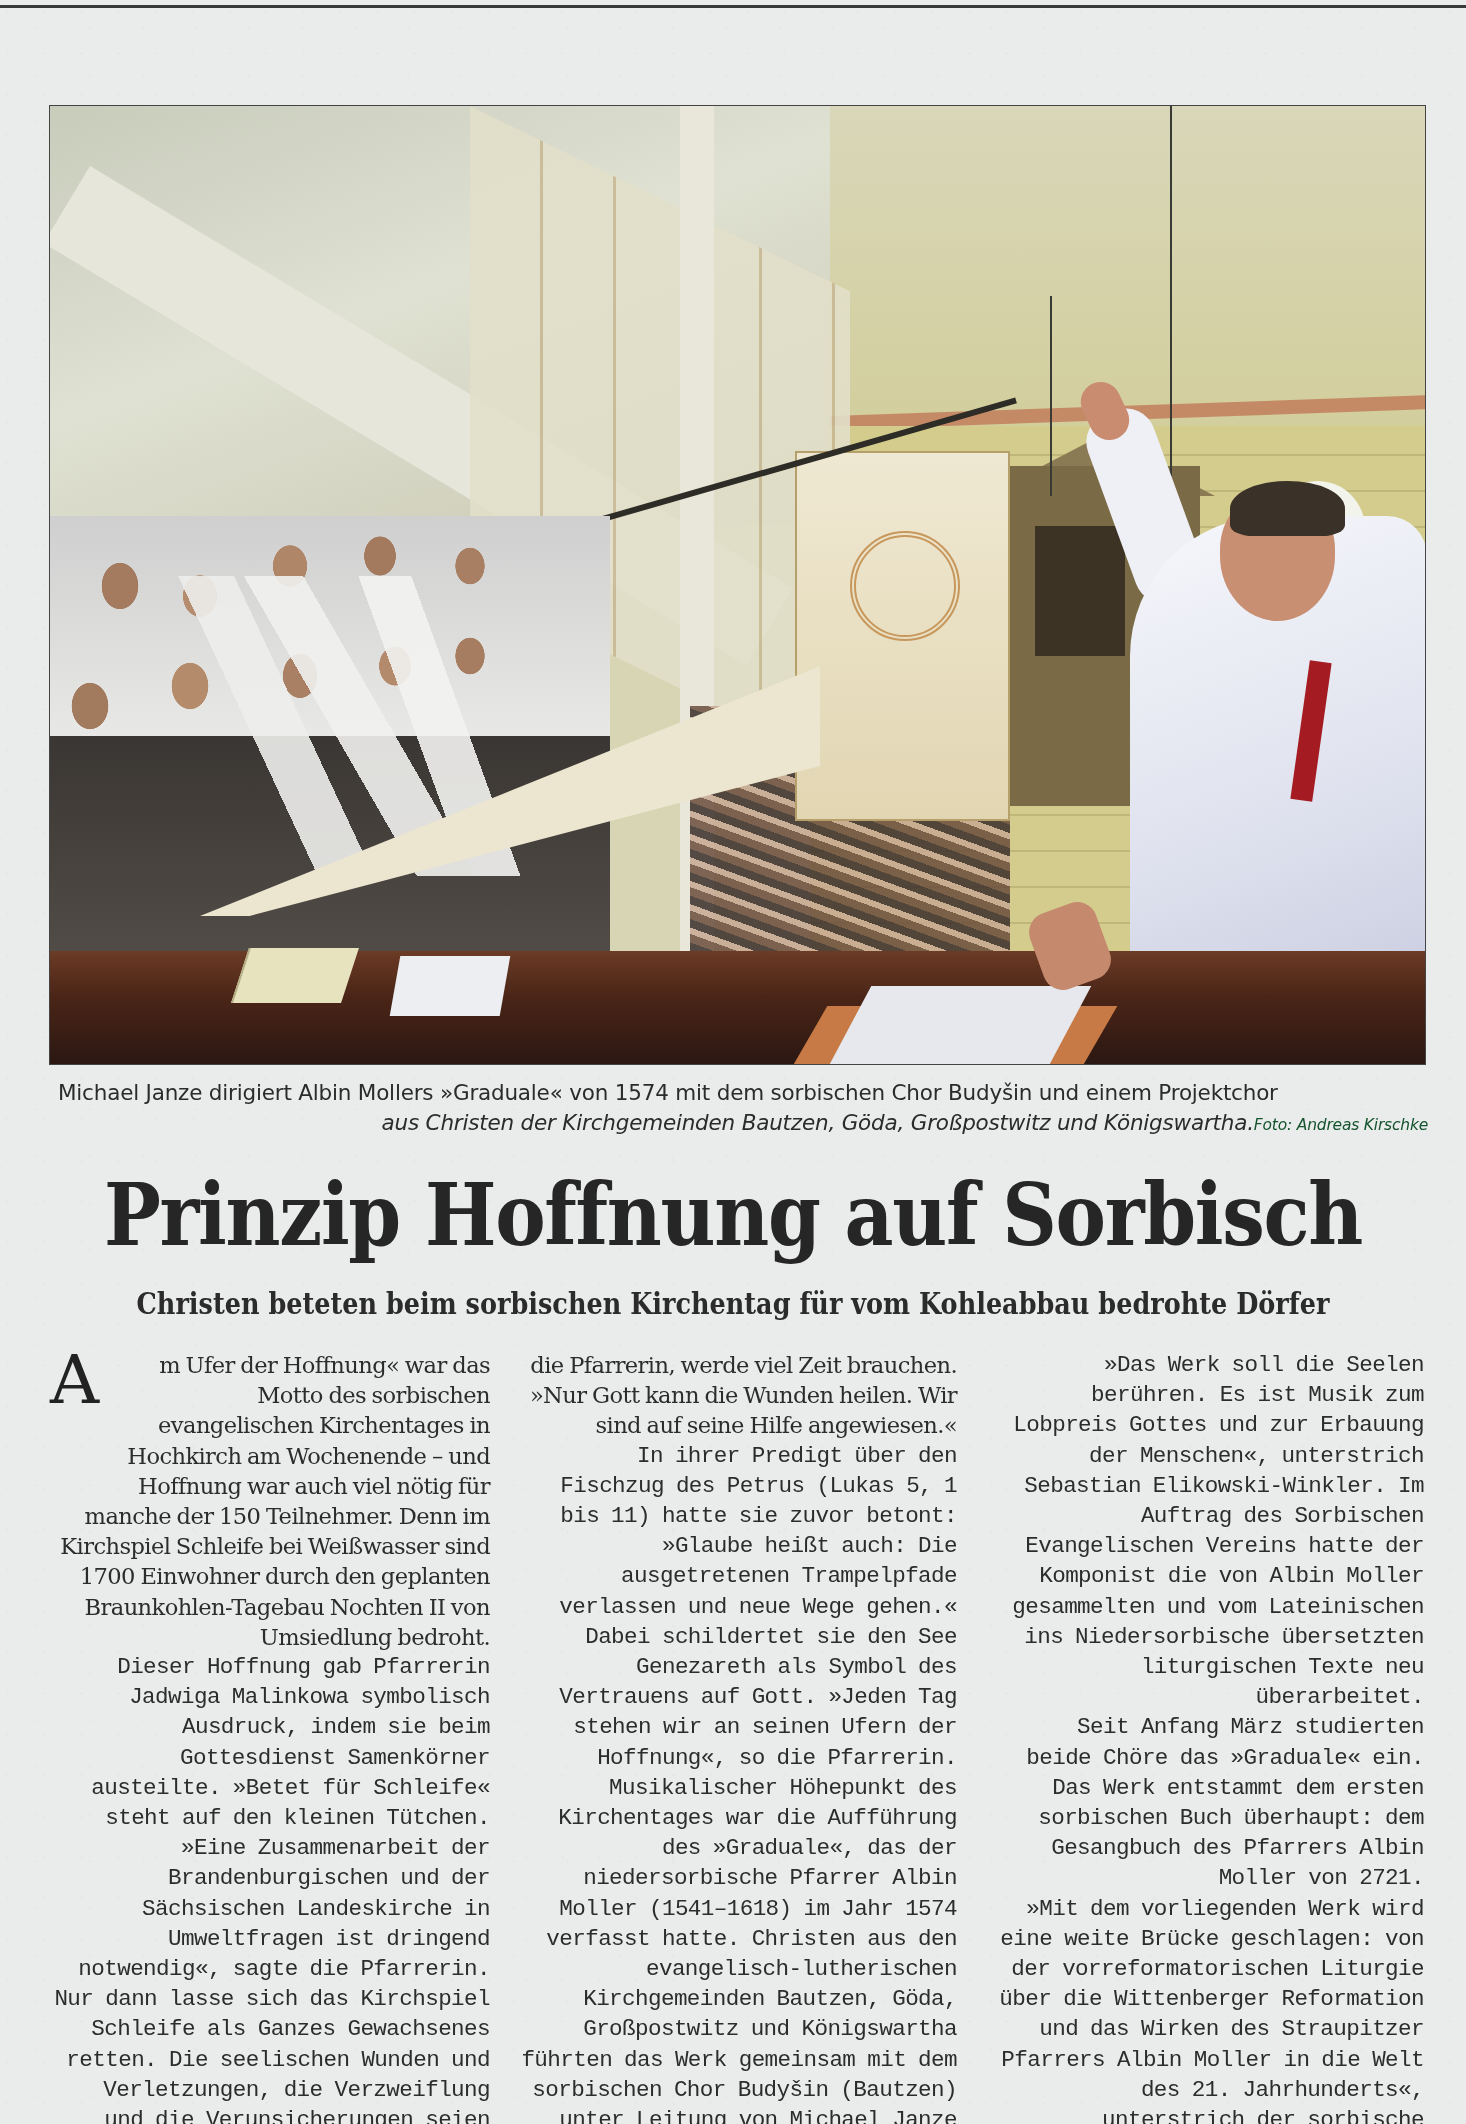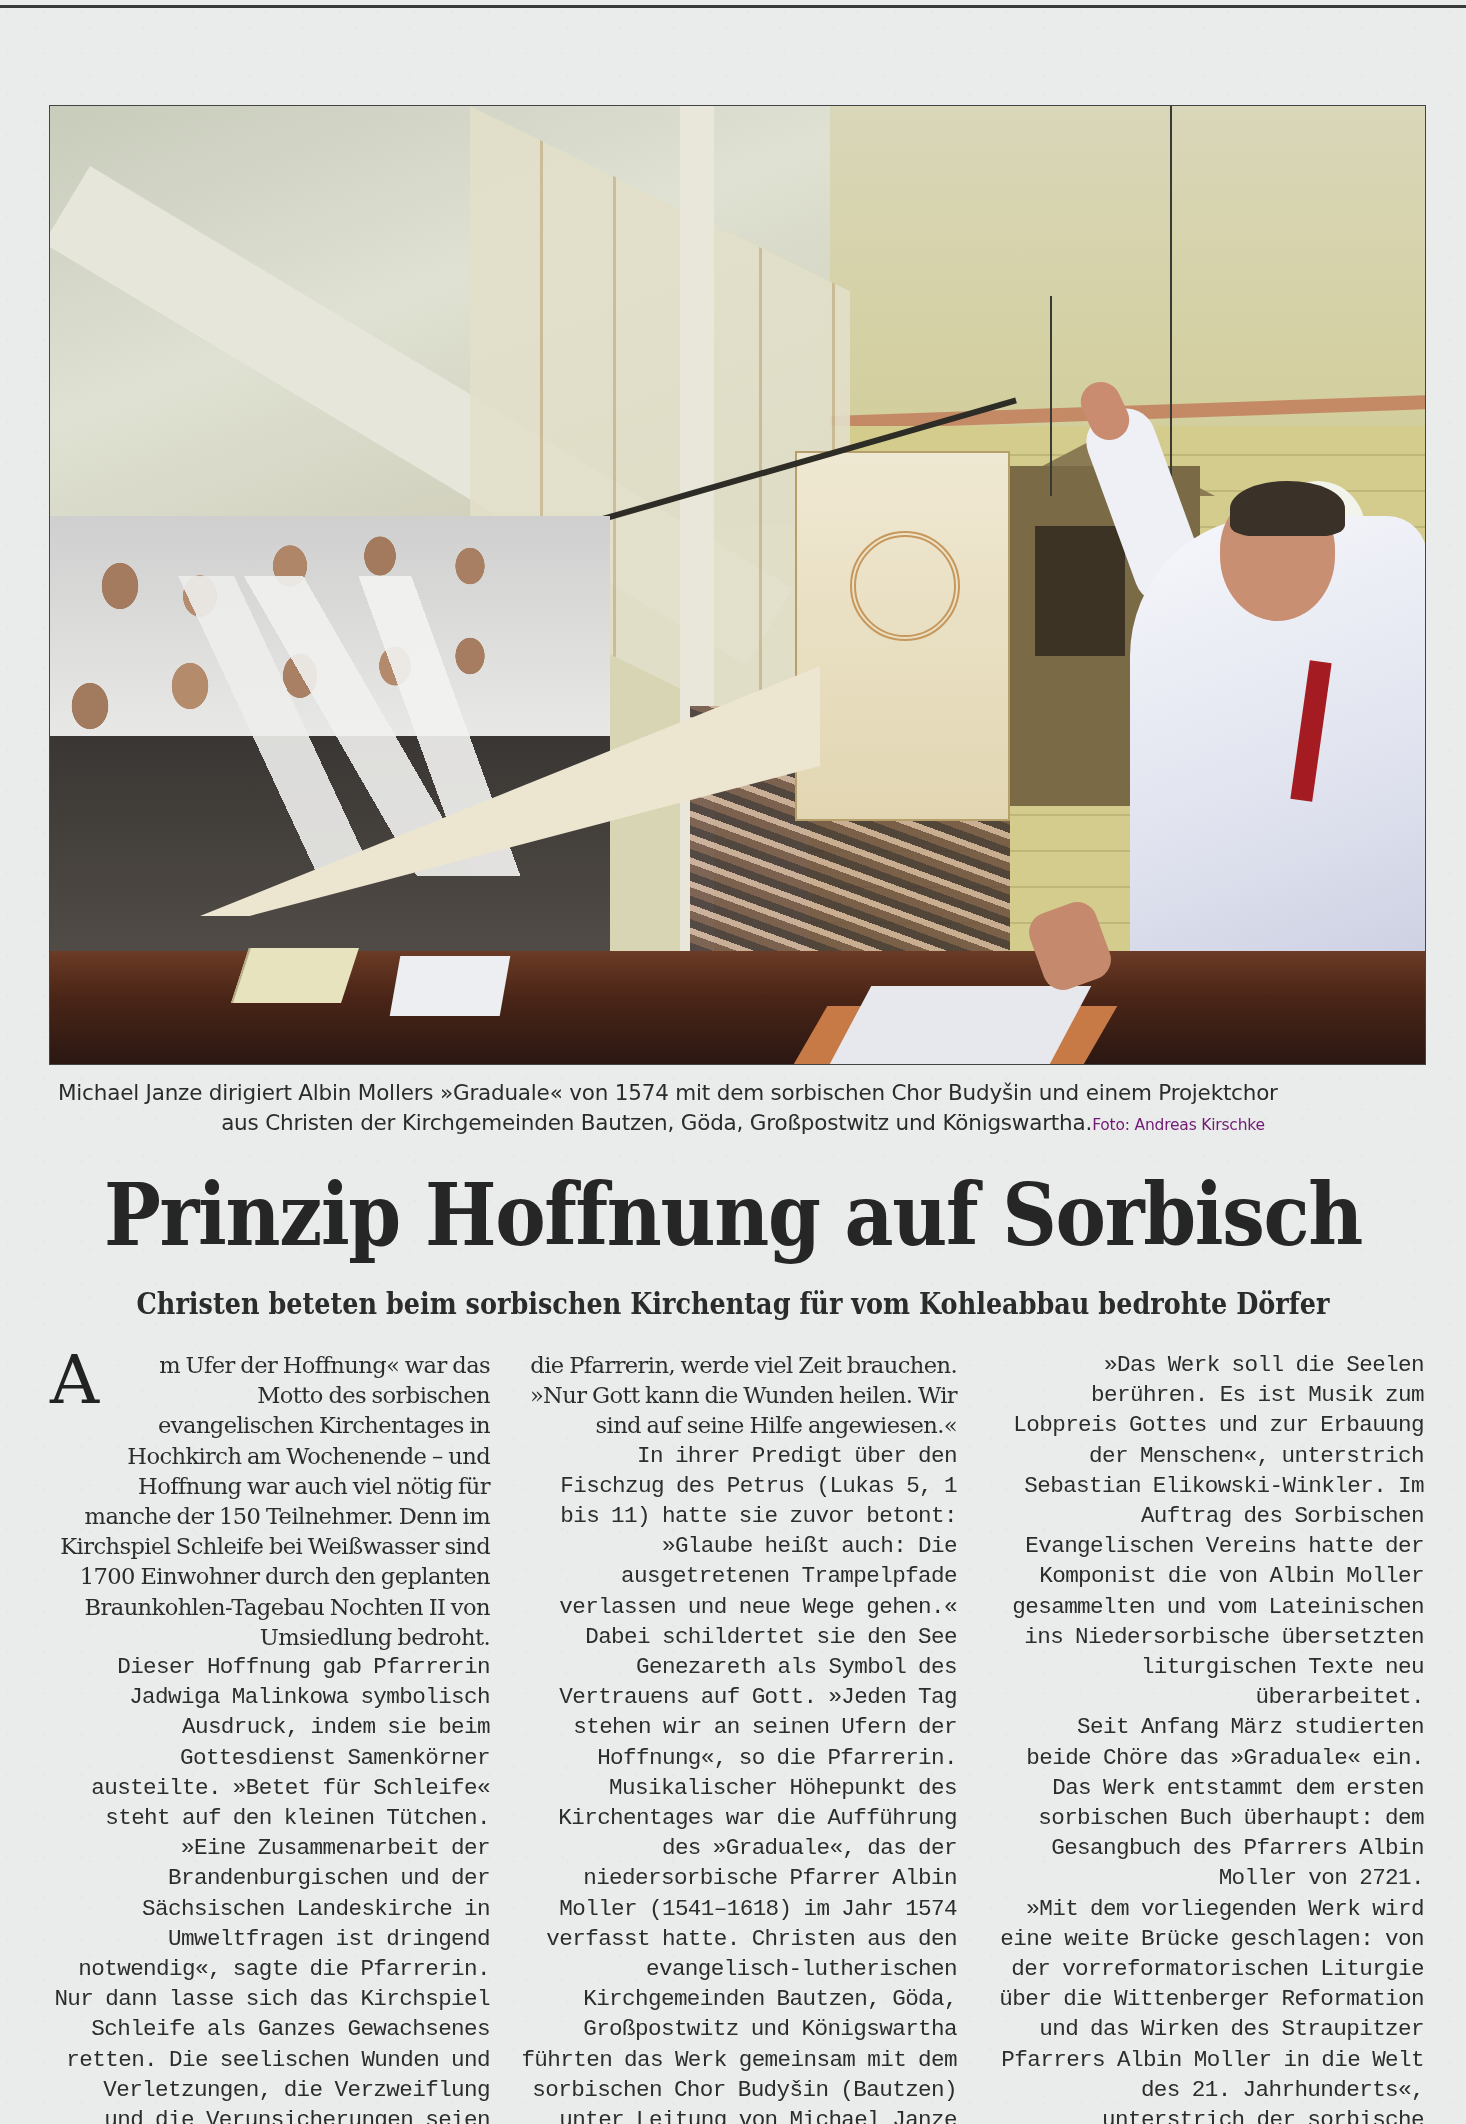--- a/index.html
+++ b/index.html
@@ -99,22 +99,22 @@
   .ph-chandelier { left: 1070px; top: 370px; width: 55px; height: 60px; border-radius: 50%;
     background: radial-gradient(circle, #f8e7b8 0 30%, #caa766 60%, transparent 70%); }
 
   
   .caption {
     position: absolute; left: 58px; top: 1078px; width: 1380px;
     font-family: "DejaVu Sans", "Liberation Sans", sans-serif;
     font-size: 21.5px; line-height: 30px; color: #2b2b2b;
     letter-spacing: -0.2px;
   }
-  .caption .line2 { display: flex; justify-content: center; align-items: baseline; }
-  .credit { font-size: 15.5px; color: #701a75; padding-right: 10px; }
+  .caption .line2 { display: flex; justify-content: flex-end; align-items: baseline; font-style: italic; }
+  .credit { font-size: 15.5px; color: #14532d; padding-right: 10px; }
 
   
   .headline {
     position: absolute; left: 0; top: 1160px; width: 1466px; text-align: center;
     font-family: "DejaVu Serif", "Liberation Serif", serif;
     font-size: 86px; line-height: 110px; color: #262626; letter-spacing: -1.5px;
     transform: scaleX(0.88); transform-origin: center;
   }
   .subhead {
     position: absolute; left: 0; top: 1284px; width: 1466px; text-align: center;

